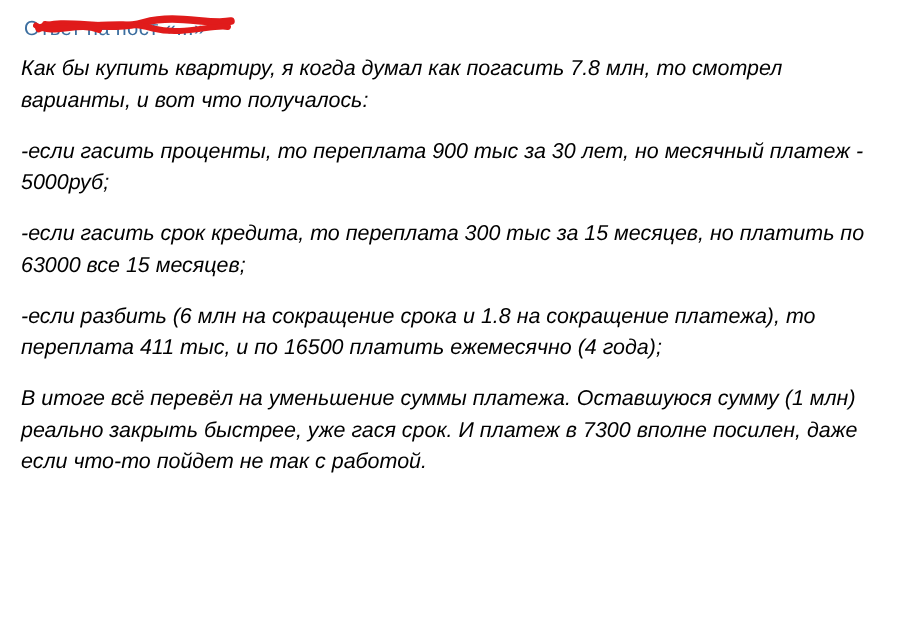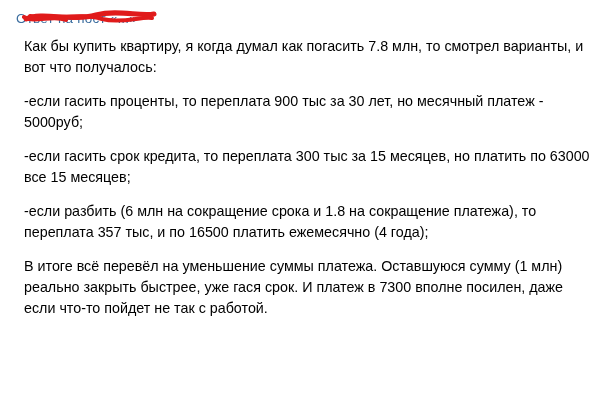--- a/index.html
+++ b/index.html
@@ -45,22 +45,23 @@
   }
   .redaction svg {
     display: block;
   }
   .body-text {
     font-size: 14.3px;
     line-height: 21px;
     color: #000000;
   }
   .para {
-    margin: 0 0 13px 10px;
+    margin: 0 0 13px 0;
     max-width: 580px;
+    font-style: italic;
   }
   .para:last-child {
     margin-bottom: 0;
   }
 </style>
 </head>
 <body>
 
 <div class="page">
 
@@ -72,17 +73,17 @@
         <path d="M8 8 C 28 13, 56 4, 80 11 C 100 16, 120 8, 130 10" stroke="#e01b1b" stroke-width="4" fill="none" stroke-linecap="round"></path>
         <path d="M2 9 C 14 16, 30 6, 44 12" stroke="#e01b1b" stroke-width="4" fill="none" stroke-linecap="round"></path>
       </svg>
     </span>
   </div>
 
   <div class="body-text">
     <p class="para">Как бы купить квартиру, я когда думал как погасить 7.8 млн, то смотрел варианты, и вот что получалось:</p>
     <p class="para">-если гасить проценты, то переплата 900 тыс за 30 лет, но месячный платеж - 5000руб;</p>
     <p class="para">-если гасить срок кредита, то переплата 300 тыс за 15 месяцев, но платить по 63000 все 15 месяцев;</p>
-    <p class="para">-если разбить (6 млн на сокращение срока и 1.8 на сокращение платежа), то переплата 357 тыс, и по 16500 платить ежемесячно (4 года);</p>
+    <p class="para">-если разбить (6 млн на сокращение срока и 1.8 на сокращение платежа), то переплата 411 тыс, и по 16500 платить ежемесячно (4 года);</p>
     <p class="para">В итоге всё перевёл на уменьшение суммы платежа. Оставшуюся сумму (1 млн) реально закрыть быстрее, уже гася срок. И платеж в 7300 вполне посилен, даже если что-то пойдет не так с работой.</p>
   </div>
 
 </div>
 
 </body></html>

